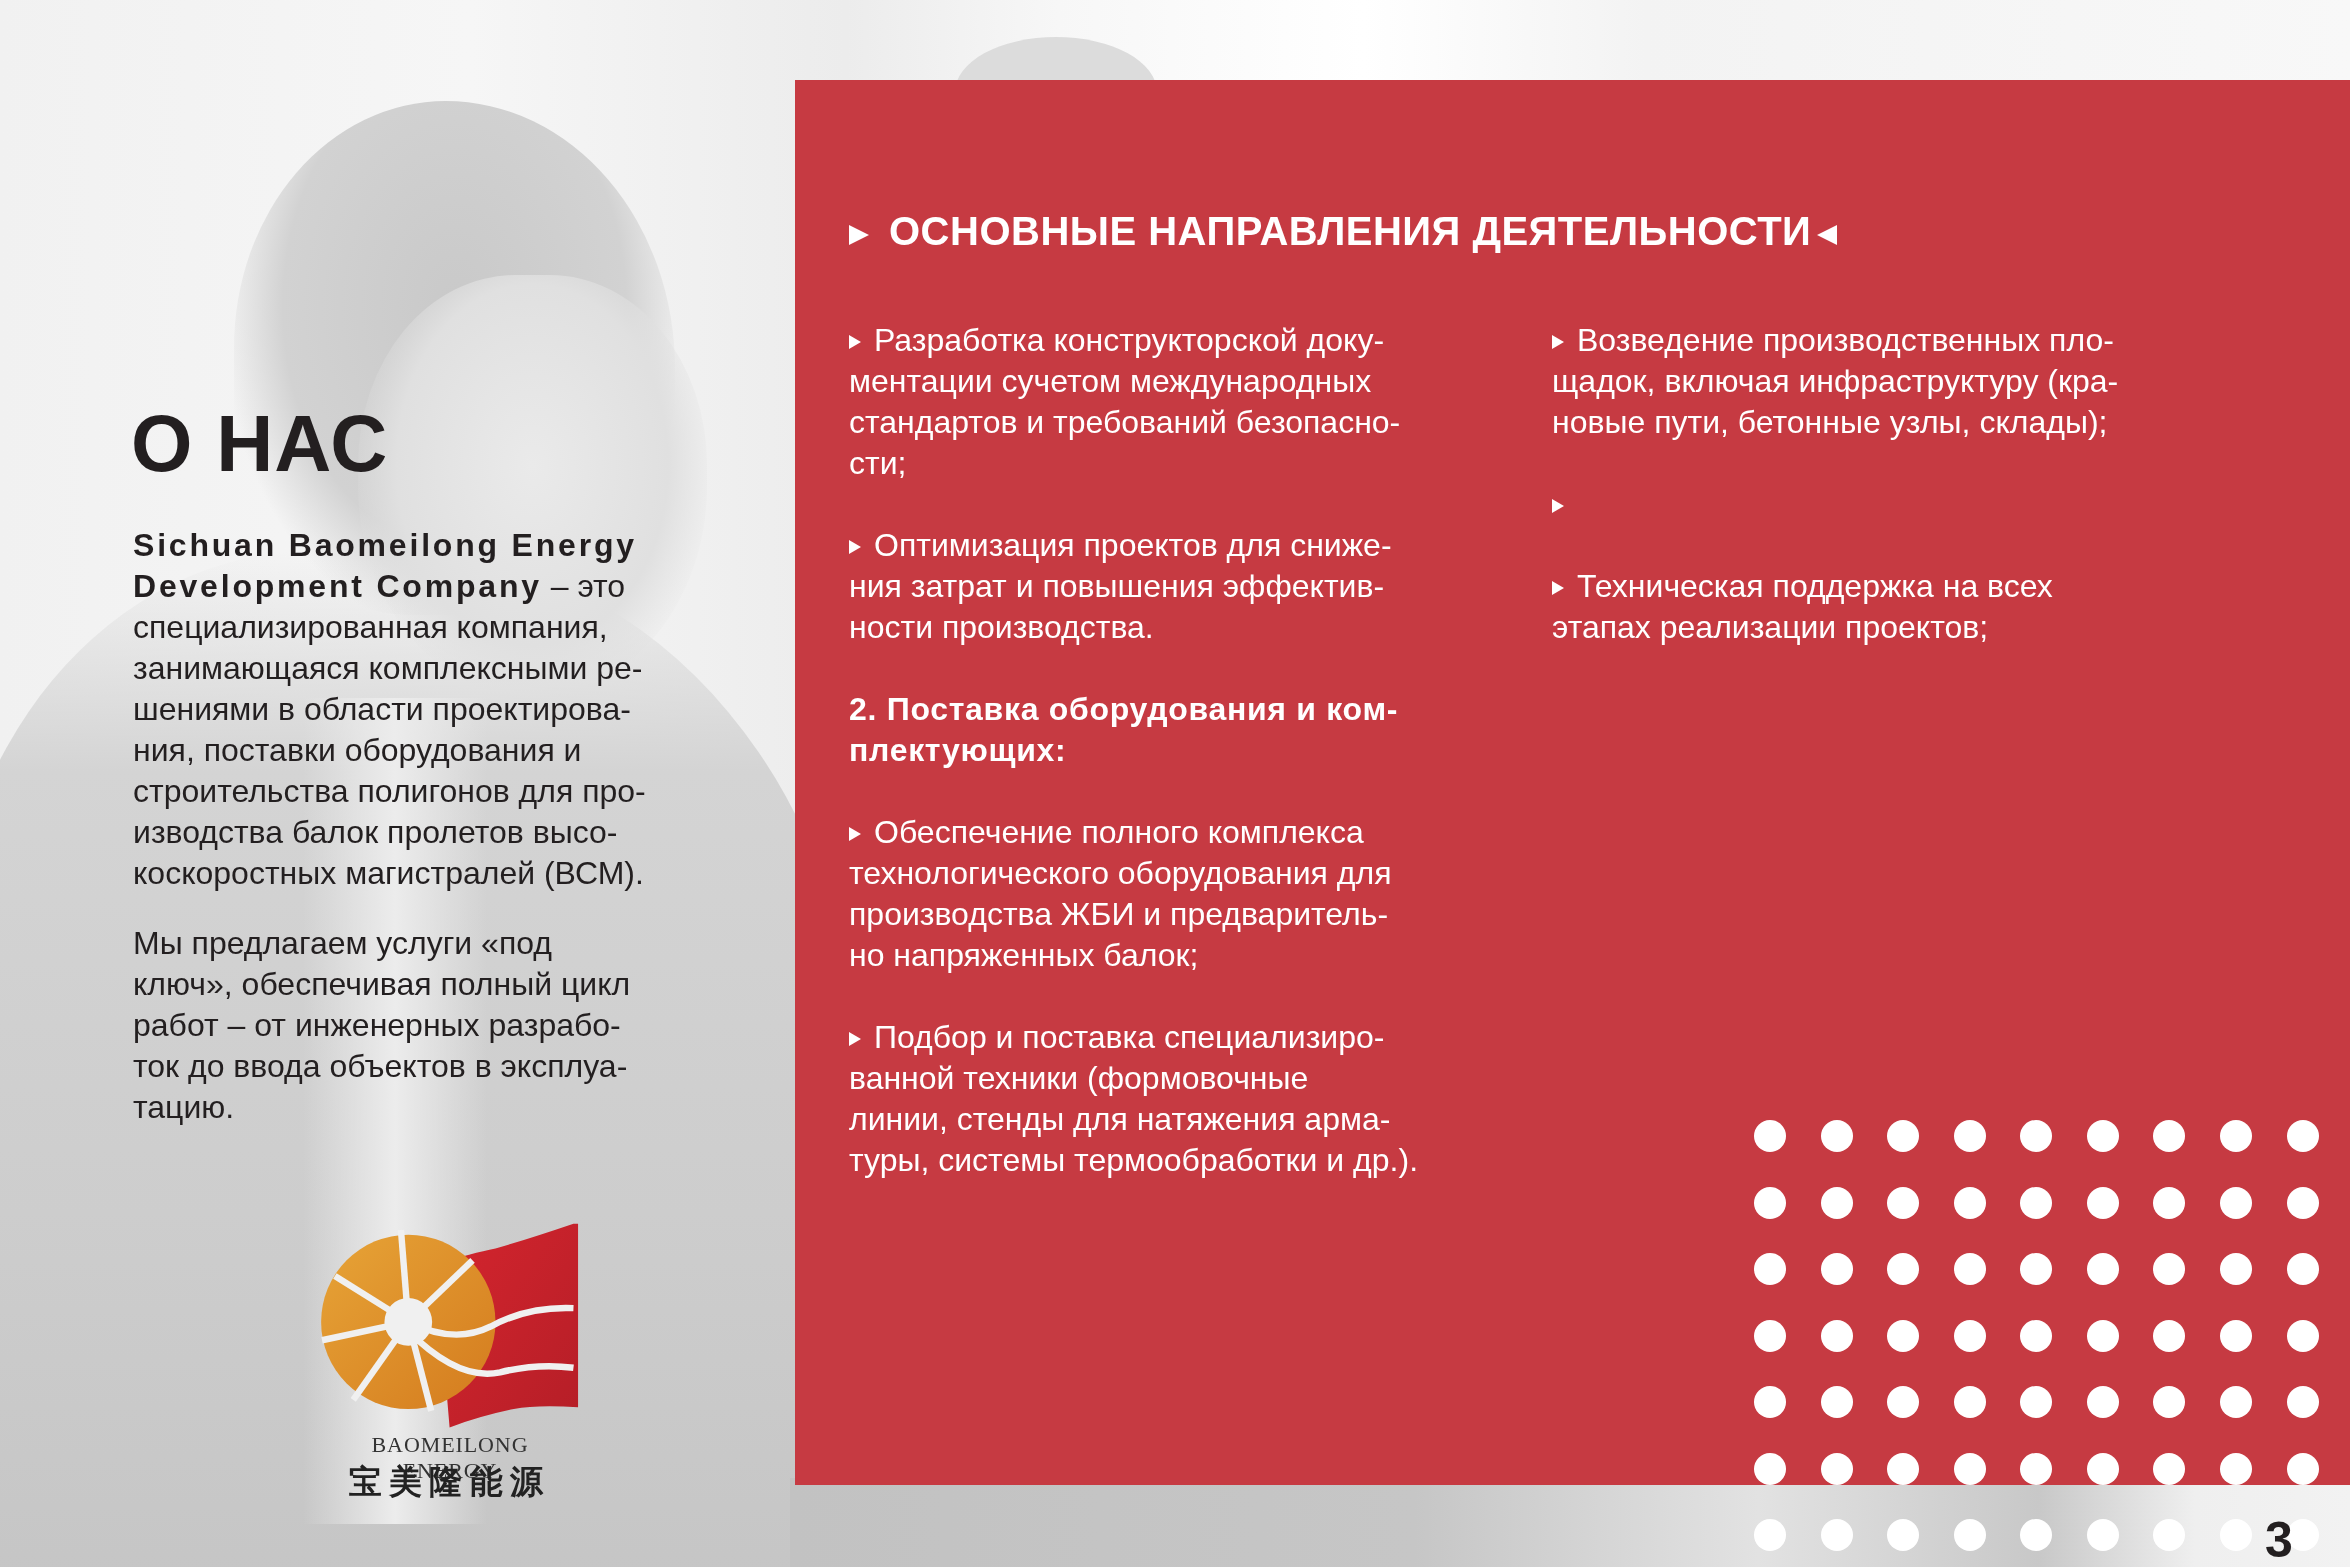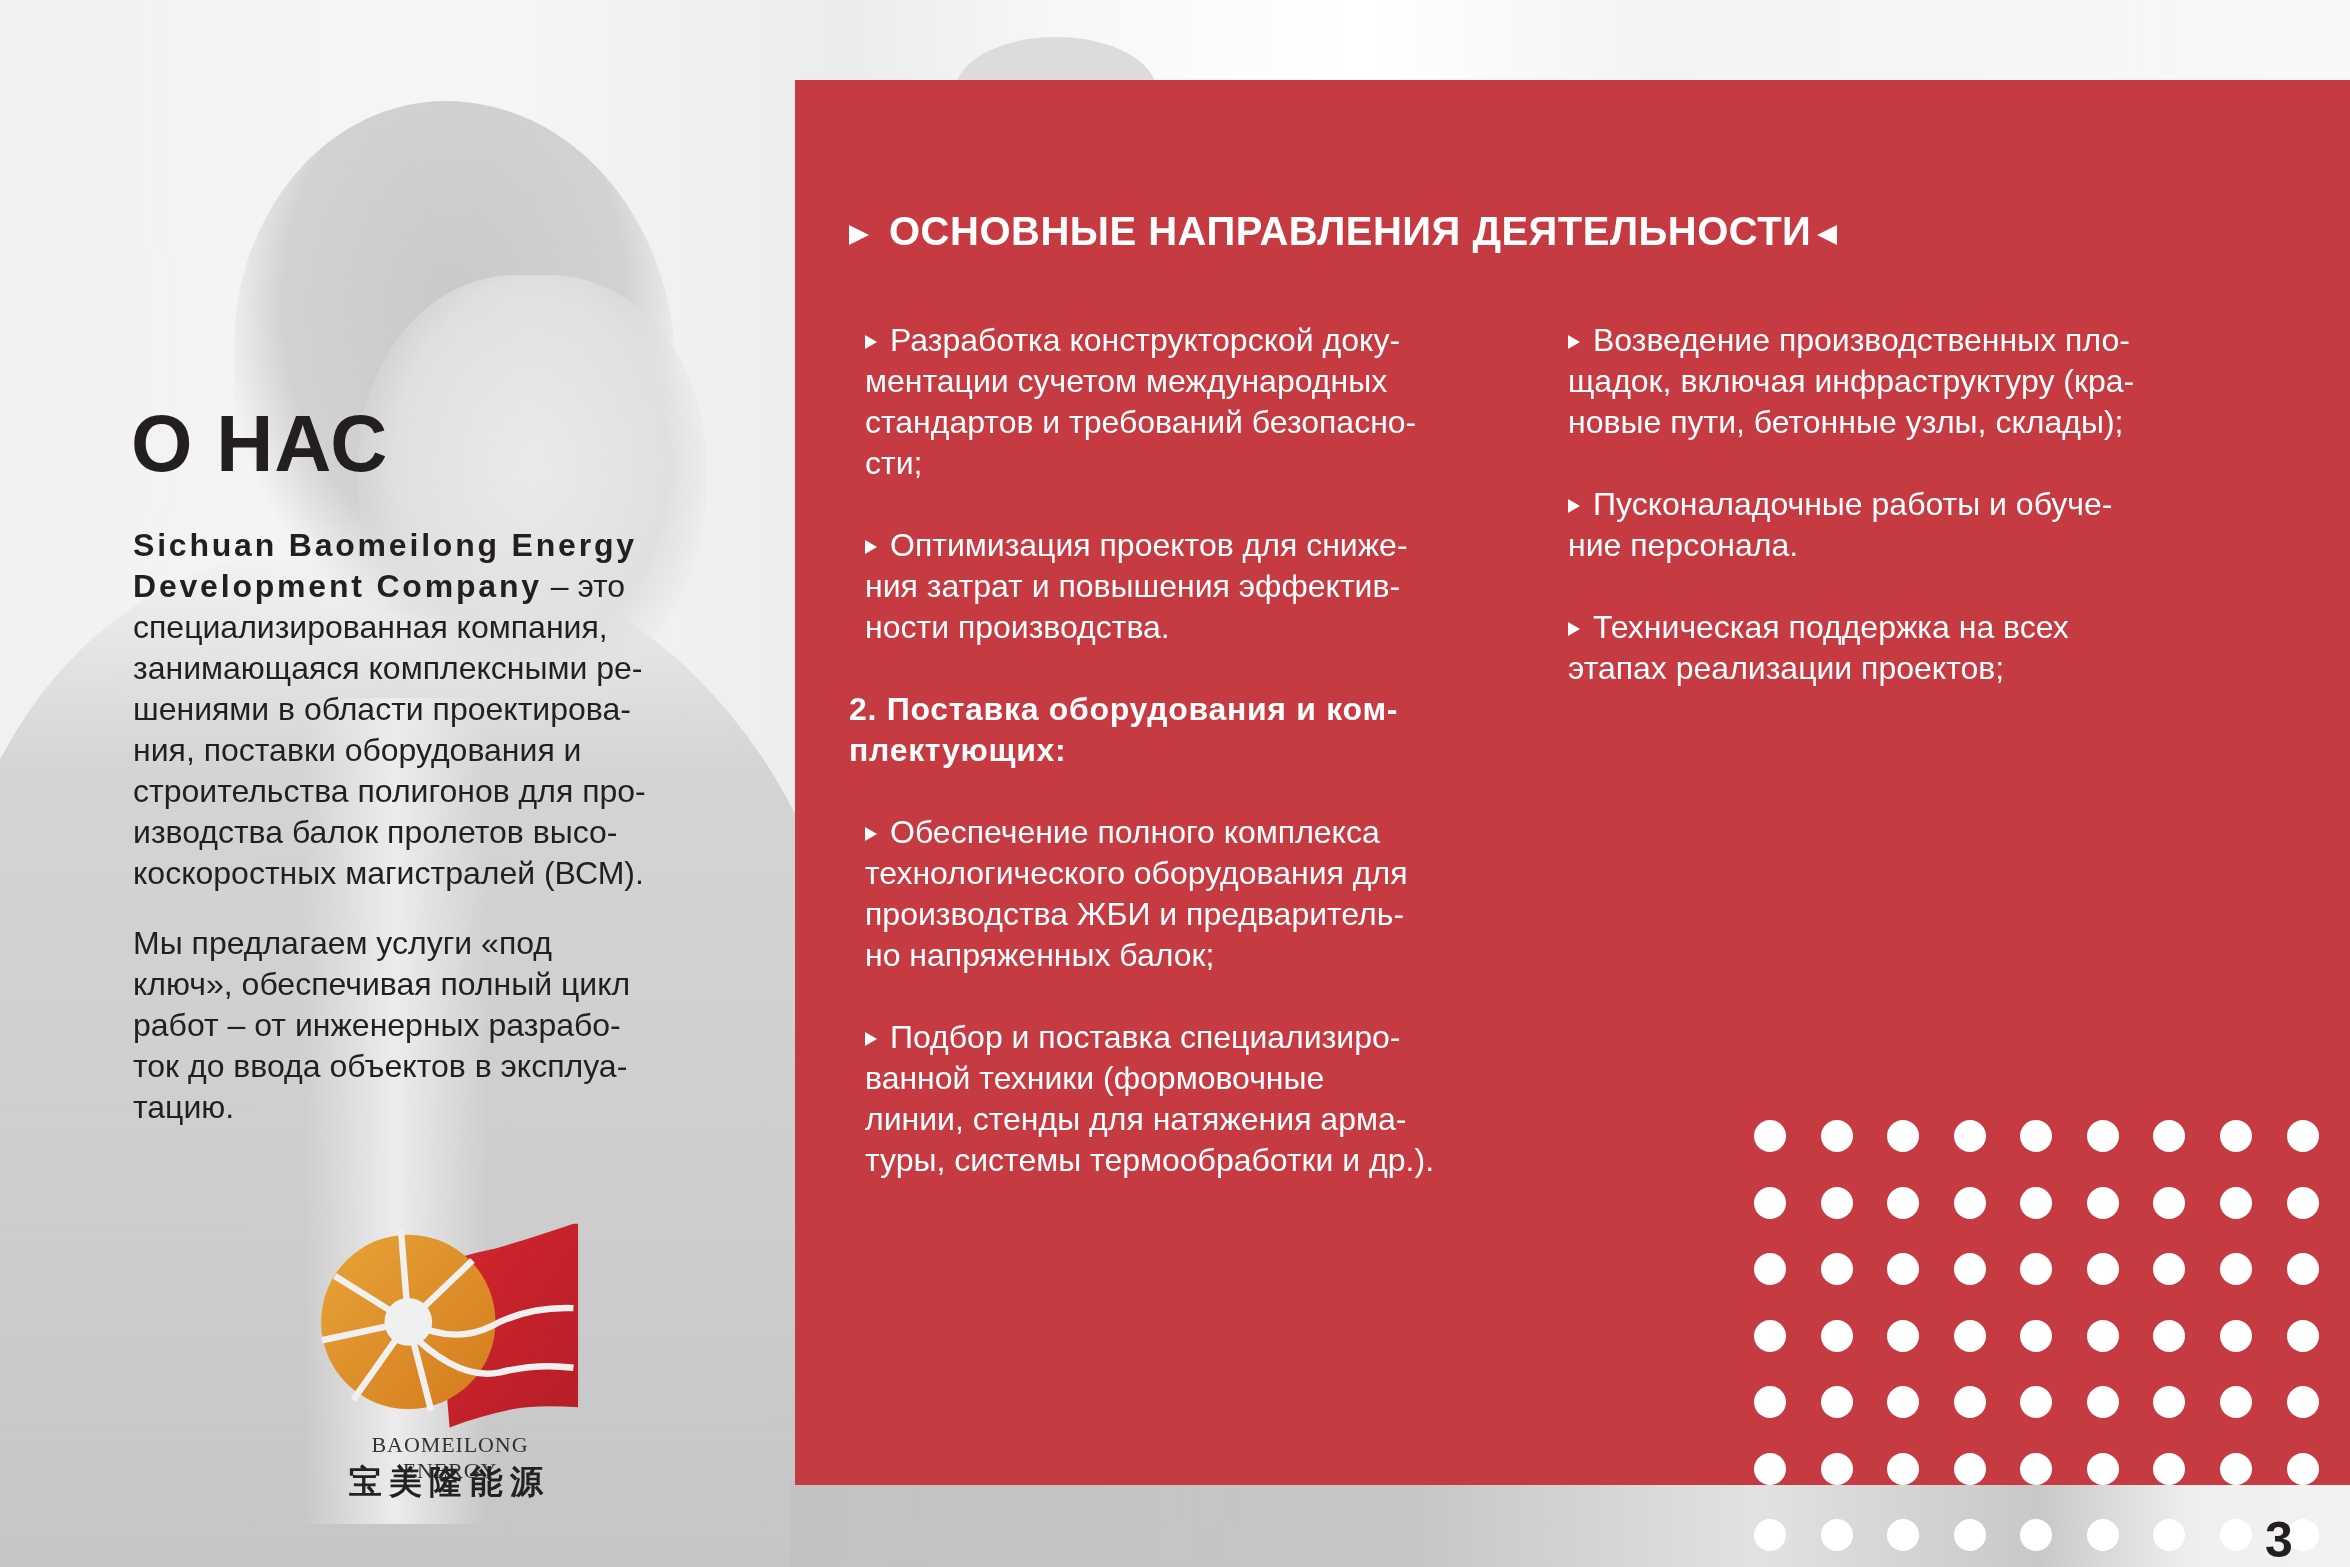--- a/index.html
+++ b/index.html
@@ -46,21 +46,21 @@
   .heading { position:absolute; left:849px; top:204px; height:55px; display:flex; align-items:center;
     color:#fff; font-size:40px; font-weight:700; letter-spacing:0.5px; white-space:nowrap; }
   .tri-r { display:inline-block; width:0; height:0; border-top:10px solid transparent; border-bottom:10px solid transparent;
     border-left:20px solid #fff; margin-right:20px; margin-top:7.3px; }
   .tri-l { display:inline-block; width:0; height:0; border-top:10px solid transparent; border-bottom:10px solid transparent;
     border-right:20px solid #fff; margin-left:5.5px; margin-top:7.3px; }
   .col { position:absolute; top:320px; width:666px; color:#fff; font-size:32px; line-height:41px; }
   .col.c1 { left:849px; }
   .col.c2 { left:1552px; }
   .col .sec-title { font-weight:700; letter-spacing:0.7px; white-space:pre-line; margin:0 0 41px 0; }
-  .col .item { white-space:pre-line; margin:0 0 41px 16px; }
+  .col .item { white-space:pre-line; margin:0 0 41px 0; }
   .bullet { display:inline-block; width:0; height:0; border-top:7.3px solid transparent; border-bottom:7.3px solid transparent;
     border-left:12px solid #fff; margin-right:13px; vertical-align:1.8px; }
 
   
   .dots { position:absolute; left:1754px; top:1120px; width:569px; height:441px; }
   .dot { position:absolute; width:32px; height:32px; border-radius:50%; background:#fff; }
 
   .page-num { position:absolute; left:2265px; top:1515px; font-size:50px; font-weight:700; color:#231f20; line-height:1; }
 </style>
 </head>
@@ -152,22 +152,21 @@
   <div class="item"><span class="bullet"></span><span>Подбор и поставка специализиро-
 ванной техники (формовочные
 линии, стенды для натяжения арма-
 туры, системы термообработки и др.).</span></div>
 </div>
 
 <div class="col c2">
   <div class="item"><span class="bullet"></span><span>Возведение производственных пло-
 щадок, включая инфраструктуру (кра-
 новые пути, бетонные узлы, склады);</span></div>
-  <div class="item"><span class="bullet"></span><span>Пусконаладочные работы и обуче-
-ние персонала.</span></div>
+  <div class="item"><span class="bullet"></span></div>
   <div class="item"><span class="bullet"></span><span>Техническая поддержка на всех
 этапах реализации проектов;</span></div>
 </div>
 
 <div class="dots" id="dots">
     <div class="dot" style="left: 0px; top: 0px;"></div>
     <div class="dot" style="left: 67px; top: 0px;"></div>
     <div class="dot" style="left: 133px; top: 0px;"></div>
     <div class="dot" style="left: 200px; top: 0px;"></div>
     <div class="dot" style="left: 266px; top: 0px;"></div>

